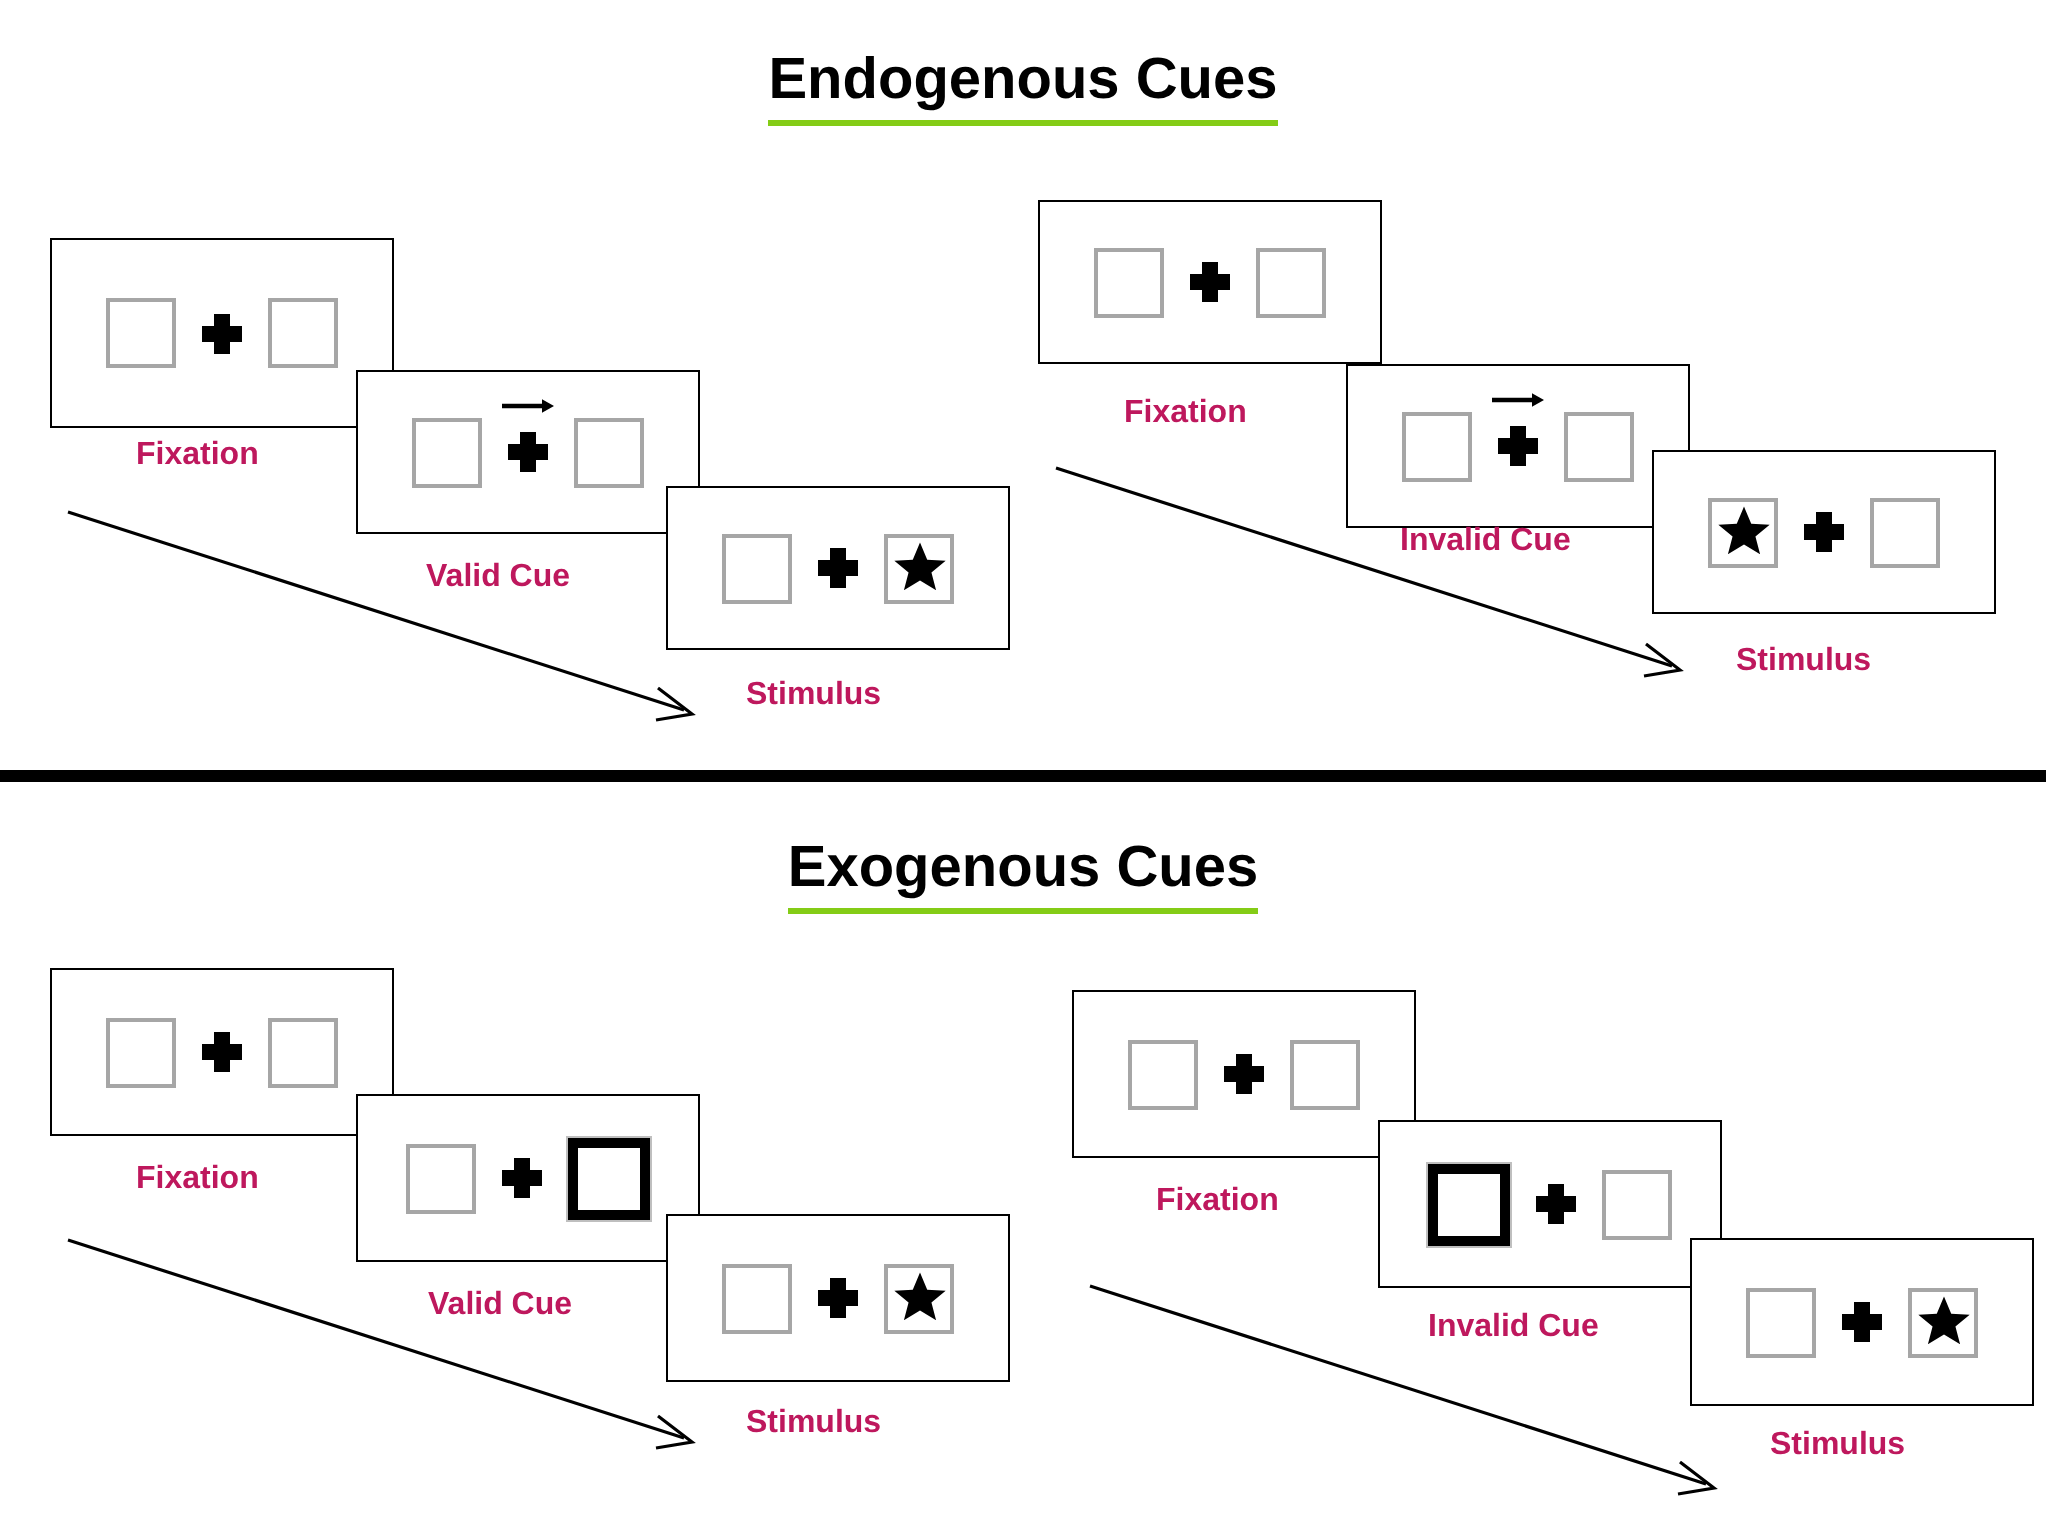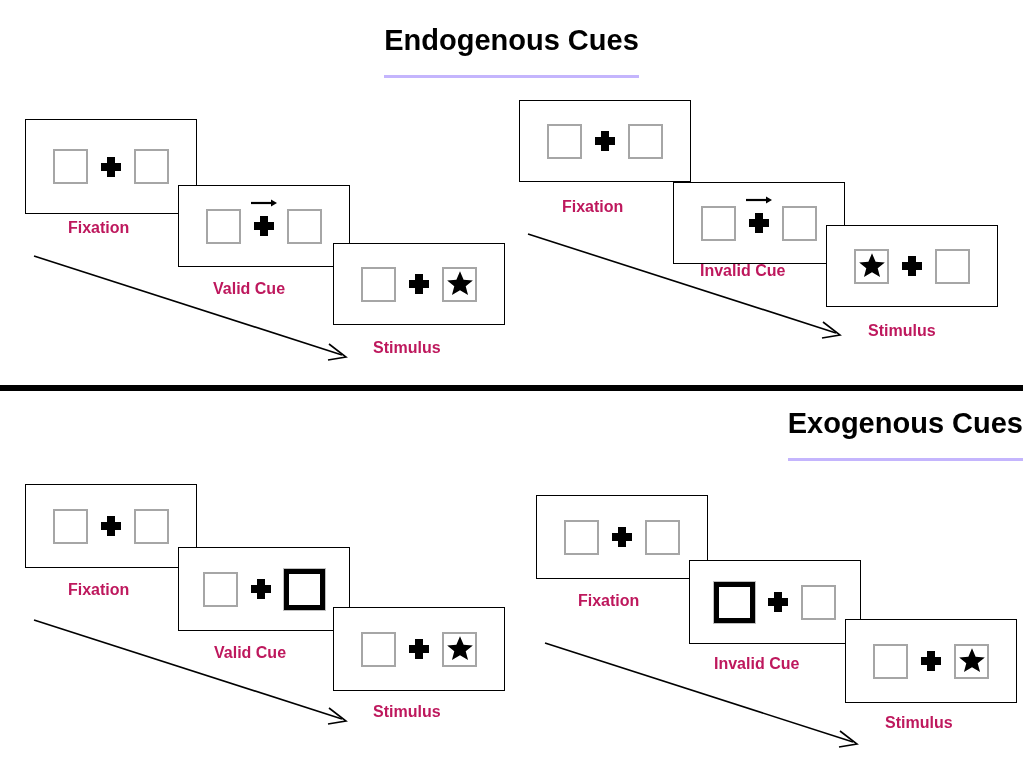--- a/index.html
+++ b/index.html
@@ -20,22 +20,22 @@
   .section-title {
     position: absolute;
     width: 100%;
     text-align: center;
     font-size: 29px;
     font-weight: bold;
     letter-spacing: 0px;
     color: #000000;
   }
   .section-title span {
-    border-bottom: 3px solid #c4b5fd;
-    padding-bottom: 18px;
+    border-bottom: 3px solid #84cc16;
+    padding-bottom: 3px;
     display: inline-block;
   }
 
   
   .divider {
     position: absolute;
     left: 0;
     width: 1023px;
     height: 6px;
     background: #000000;
@@ -242,21 +242,21 @@
 </div>
 <div class="stage-label" style="left:868px; top:322px;">Stimulus</div>
 
 <svg class="flow-arrow" style="left:524px; top:228px; width:325px; height:118px;" viewBox="0 0 325 118">
   <line x1="4" y1="6" x2="312" y2="105" stroke="#000" stroke-width="1.6"></line>
   <polyline points="299,94 316,107 298,110" fill="none" stroke="#000" stroke-width="1.6"></polyline>
 </svg>
 
 <div class="divider" style="top:385px;"></div>
 
-<div class="section-title" style="top:407px;text-align:right;">
+<div class="section-title" style="top:418px;">
   <span>Exogenous Cues</span>
 </div>
 
 <div class="panel" style="left:25px; top:484px; width:172px; height:84px;">
   <div class="panel-inner">
     <div class="sq"></div>
     <div class="plus-wrap">
       <div class="plus"></div>
     </div>
     <div class="sq"></div>

